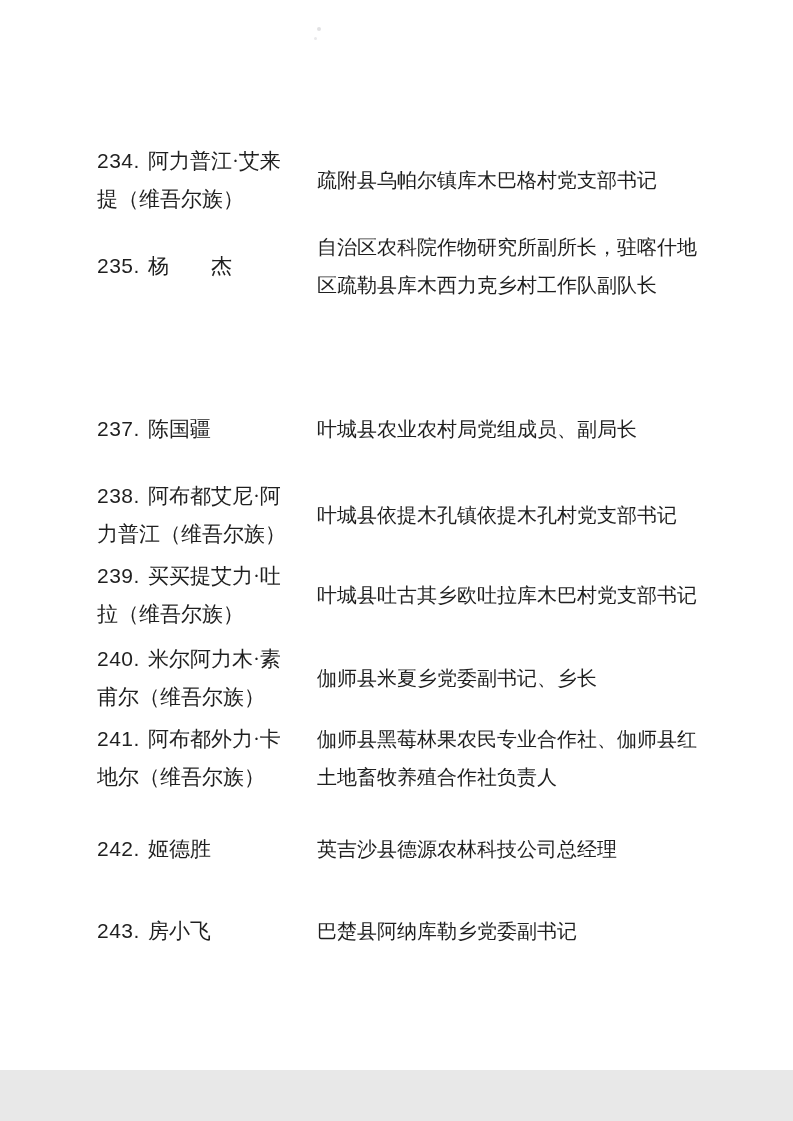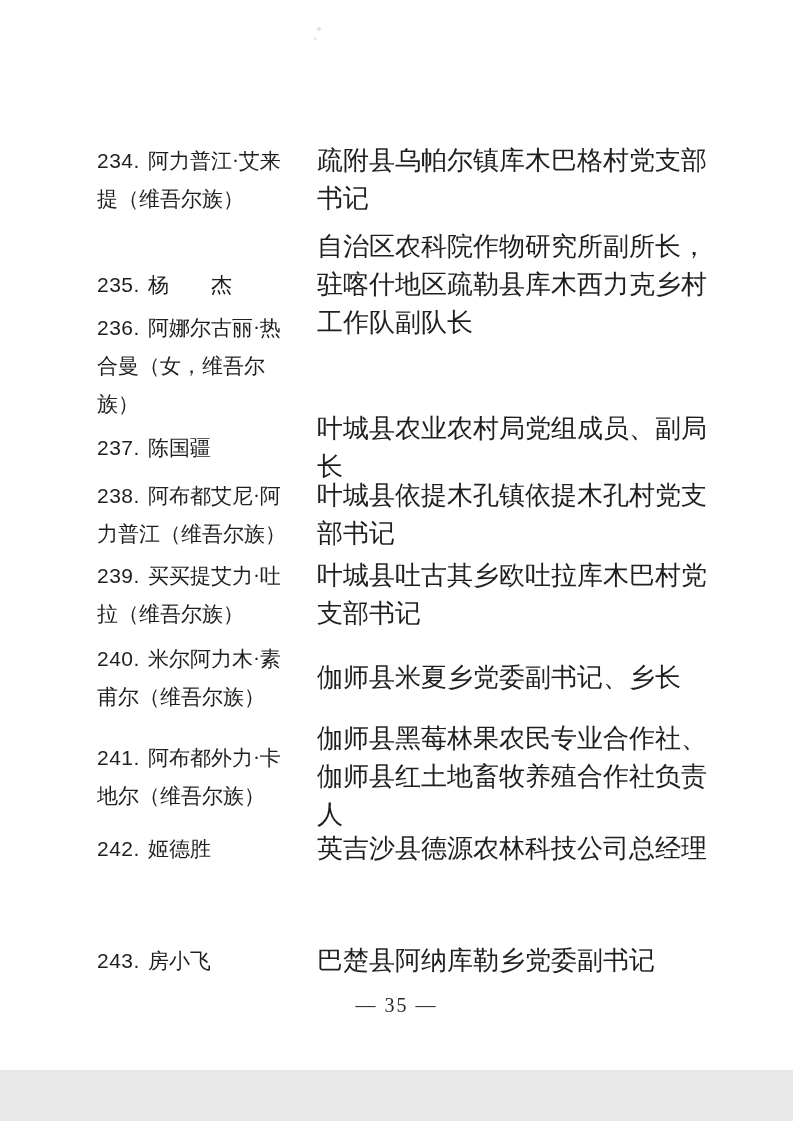--- a/index.html
+++ b/index.html
@@ -33,21 +33,21 @@
     word-break: break-all;
   }
   .entry-number {
     font-family: "Liberation Sans", "DejaVu Sans", sans-serif;
     font-size: 21px;
     margin-right: 8px;
     letter-spacing: 0.5px;
   }
   .role-cell {
     width: 394px;
-    font-size: 26px;
+    font-size: 20px;
     line-height: 38px;
   }
   .h2 { min-height: 76px; }   
   .h1 { min-height: 38px; align-items: center; }   
   .footer {
     position: absolute;
     left: 0;
     top: 994px;
     width: 100%;
     text-align: center;
@@ -75,21 +75,20 @@
     <div class="name-cell"><span class="entry-number">234.</span><span>阿力普江·艾来提（维吾尔族）</span></div>
     <div class="role-cell">疏附县乌帕尔镇库木巴格村党支部书记</div>
   </div>
 
   <div class="row h2" style="top:228px">
     <div class="name-cell"><span class="entry-number">235.</span><span>杨　　杰</span></div>
     <div class="role-cell">自治区农科院作物研究所副所长，驻喀什地区疏勒县库木西力克乡村工作队副队长</div>
   </div>
 
   <div class="row h2" style="top:309px">
-    <div class="name-cell"><span class="entry-number">236.</span><span>阿娜尔古丽·热合曼（女，维吾尔族）</span></div>
   </div>
 
   <div class="row h1" style="top:410px">
     <div class="name-cell"><span class="entry-number">237.</span><span>陈国疆</span></div>
     <div class="role-cell">叶城县农业农村局党组成员、副局长</div>
   </div>
 
   <div class="row h2" style="top:477px">
     <div class="name-cell"><span class="entry-number">238.</span><span>阿布都艾尼·阿力普江（维吾尔族）</span></div>
     <div class="role-cell">叶城县依提木孔镇依提木孔村党支部书记</div>
@@ -108,20 +107,19 @@
   <div class="row h2" style="top:720px">
     <div class="name-cell"><span class="entry-number">241.</span><span>阿布都外力·卡地尔（维吾尔族）</span></div>
     <div class="role-cell">伽师县黑莓林果农民专业合作社、伽师县红土地畜牧养殖合作社负责人</div>
   </div>
 
   <div class="row h1" style="top:830px">
     <div class="name-cell"><span class="entry-number">242.</span><span>姬德胜</span></div>
     <div class="role-cell">英吉沙县德源农林科技公司总经理</div>
   </div>
 
-  <div class="row h1" style="top:942px">
+  <div class="row h1" style="top:912px">
     <div class="name-cell"><span class="entry-number">243.</span><span>房小飞</span></div>
     <div class="role-cell">巴楚县阿纳库勒乡党委副书记</div>
   </div>
 
-  <div class="footer">— 35 —</div>
 
 </div>
 
 </body></html>

